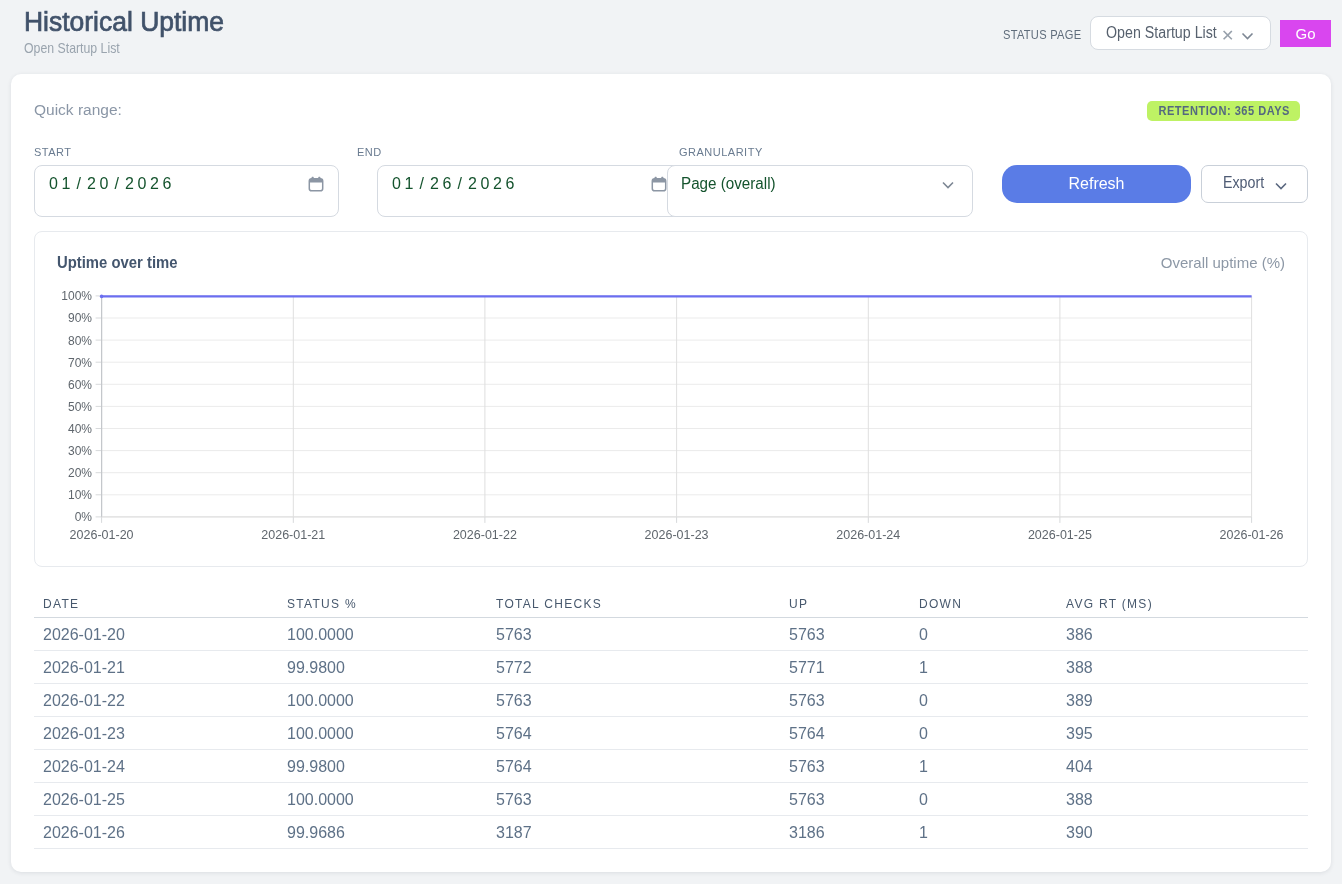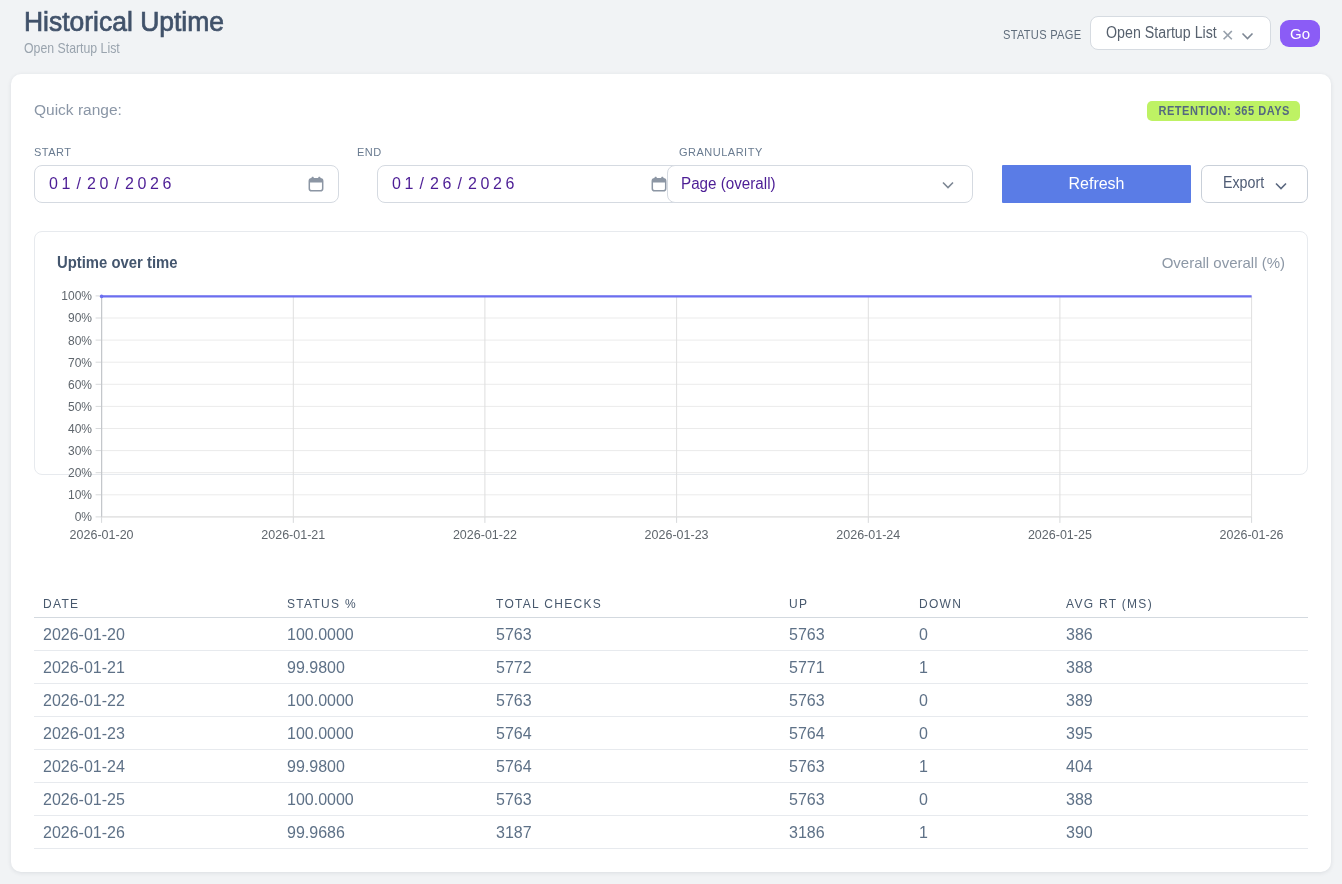--- a/index.html
+++ b/index.html
@@ -5,46 +5,46 @@
   * { margin:0; padding:0; box-sizing:border-box; }
   html,body { width:1342px; height:884px; background:#f1f3f5; font-family:"Liberation Sans",sans-serif; overflow:hidden; }
   .header { position:relative; height:74px; }
   .h1 { position:absolute; left:24px; top:7px; font-size:27px; font-weight:400; -webkit-text-stroke:0.7px #41526a; color:#41526a; transform:scaleX(0.98); transform-origin:left top; white-space:nowrap; }
   .sub { position:absolute; left:24px; top:39px; font-size:15px; color:#9aa4ae; transform:scaleX(0.82); transform-origin:left top; }
   .sp-label { position:absolute; left:1003px; top:28px; font-size:12.5px; color:#5f6c7b; letter-spacing:0.3px; transform:scaleX(0.89); transform-origin:left top; }
   .sp-select { position:absolute; left:1090px; top:16px; width:181px; height:34px; background:#fff; border:1px solid #d6dbe1; border-radius:8px; }
   .sp-select .txt { position:absolute; left:15px; top:7px; font-size:16px; color:#57616e; transform:scaleX(0.89); transform-origin:left top; white-space:nowrap; }
   .sp-select .x { position:absolute; left:130px; top:9px; font-size:16px; color:#97a0ab; }
   .sp-select svg { position:absolute; right:16px; top:15px; }
-  .go { position:absolute; left:1280px; top:20px; width:40px; height:27px; background:#8b5cf6; border-radius:9px; color:#fff; font-size:15px; text-align:center; line-height:27px; }
+  .go { position:absolute; left:1280px; top:20px; width:51px; height:27px; background:#d946ef; border-radius:0; color:#fff; font-size:15px; text-align:center; line-height:27px; }
 
   .card { position:relative; margin:0 11px; width:1320px; height:798px; background:#fff; border-radius:10px; box-shadow:0 1px 4px rgba(30,40,60,0.10); }
 
   .qlabel { position:absolute; left:23px; top:27px; font-size:15.5px; color:#8a96a6; }
   .seg { position:absolute; left:118px; top:24px; display:flex; border:1px solid #7f93ac; border-radius:6px; overflow:hidden; height:26px; }
   .seg div { font-size:14px; color:#5a7190; text-align:center; line-height:24px; }
   .seg div + div { border-left:1px solid #7f93ac; }
   .s1{width:49px}.s2{width:58px}.s3{width:59px}.s4{width:41px}
   .badge { position:absolute; right:31px; top:27px; width:153px; height:20px; background:#bef264; border-radius:5px; font-size:13px; font-weight:700; color:#54697f; letter-spacing:0.6px; text-align:center; line-height:20px; }
   .badge span { display:block; transform:scaleX(0.85); transform-origin:center; white-space:nowrap; }
 
   .flabel { position:absolute; top:72px; font-size:11px; color:#697b90; letter-spacing:0.5px; }
-  .finput { position:absolute; top:91px; height:38px; background:#fff; border:1px solid #d5dae1; border-radius:8px; font-size:16px; color:#4c1d95; }
+  .finput { position:absolute; top:91px; height:52px; background:#fff; border:1px solid #d5dae1; border-radius:8px; font-size:16px; color:#14532d; }
   .finput .val { position:absolute; left:14px; top:9px; white-space:nowrap; }
   .finput .val b { font-weight:400; letter-spacing:3.6px; }
   .finput .val i { font-style:normal; margin-left:2.5px; margin-right:6px; }
   .finput .gval { position:absolute; left:13px; top:9px; transform:scaleX(0.95); transform-origin:left top; white-space:nowrap; }
   .finput svg.cal { position:absolute; right:14px; top:10px; }
   .finput svg.chev { position:absolute; right:18px; top:15px; }
-  .btn-refresh { position:absolute; left:991px; top:91px; width:189px; height:38px; background:#5a7ce6; border-radius:1px; color:#fff; font-size:16px; text-align:center; line-height:38px; }
+  .btn-refresh { position:absolute; left:991px; top:91px; width:189px; height:38px; background:#5a7ce6; border-radius:15px; color:#fff; font-size:16px; text-align:center; line-height:38px; }
   .btn-export { position:absolute; left:1190px; top:91px; width:107px; height:38px; background:#fff; border:1px solid #c9d0d9; border-radius:7px; font-size:16px; color:#4e5b74; }
   .btn-export span { position:absolute; left:21px; top:8px; transform:scaleX(0.89); transform-origin:left top; }
   .btn-export svg { position:absolute; right:20px; top:16px; }
 
-  .chartbox { position:absolute; left:23px; top:156px; width:1274px; height:244px; border:1px solid #e7eaee; border-radius:8px; margin-top:0; }
+  .chartbox { position:absolute; left:23px; top:156px; width:1274px; height:336px; border:1px solid #e7eaee; border-radius:8px; margin-top:0; }
   .chartbox { top:157px; }
   .ctitle { position:absolute; left:22px; top:21px; font-size:16.5px; font-weight:700; color:#44566e; transform:scaleX(0.9); transform-origin:left top; white-space:nowrap; }
   .clabel { position:absolute; right:22px; top:22px; font-size:15px; color:#8d98a6; }
 
   table.data { position:absolute; left:23px; top:518px; width:1274px; border-collapse:collapse; table-layout:fixed; }
   table.data th { font-size:12px; color:#47586d; letter-spacing:1.3px; text-align:left; font-weight:400; height:25px; vertical-align:middle; padding:0 0 0 9px; border-bottom:1px solid #d3d9df; }
   table.data td { font-size:16px; color:#5e7187; height:33px; vertical-align:middle; padding:2px 0 0 9px; border-bottom:1px solid #e7eaee; }
   .c1{width:244px}.c2{width:209px}.c3{width:293px}.c4{width:130px}.c5{width:147px}.c6{width:251px}
 </style>
 </head>
@@ -99,21 +99,21 @@
   <div class="btn-refresh">Refresh</div>
   <div class="btn-export">
       <span>Export</span>
     <svg width="12" height="8" viewBox="0 0 12 8">
         <path d="M1 1.5 L6 6.5 L11 1.5" fill="none" stroke="#5b6880" stroke-width="1.6"></path>
       </svg>
   </div>
 
   <div class="chartbox">
     <div class="ctitle">Uptime over time</div>
-    <div class="clabel">Overall overall (%)</div>
+    <div class="clabel">Overall uptime (%)</div>
     <svg width="1272" height="334" viewBox="0 0 1272 334" style="position:absolute;left:0;top:0;">
 
       <g font-size="12" fill="#5f666d" text-anchor="end" font-family="Liberation Sans">
         <g stroke="#ebebeb" stroke-width="1">
           <line x1="66.6" y1="63.9" x2="1216.6" y2="63.9"></line>
           <line x1="66.6" y1="86.0" x2="1216.6" y2="86.0"></line>
           <line x1="66.6" y1="108.1" x2="1216.6" y2="108.1"></line>
           <line x1="66.6" y1="130.2" x2="1216.6" y2="130.2"></line>
           <line x1="66.6" y1="152.3" x2="1216.6" y2="152.3"></line>
           <line x1="66.6" y1="174.4" x2="1216.6" y2="174.4"></line>

